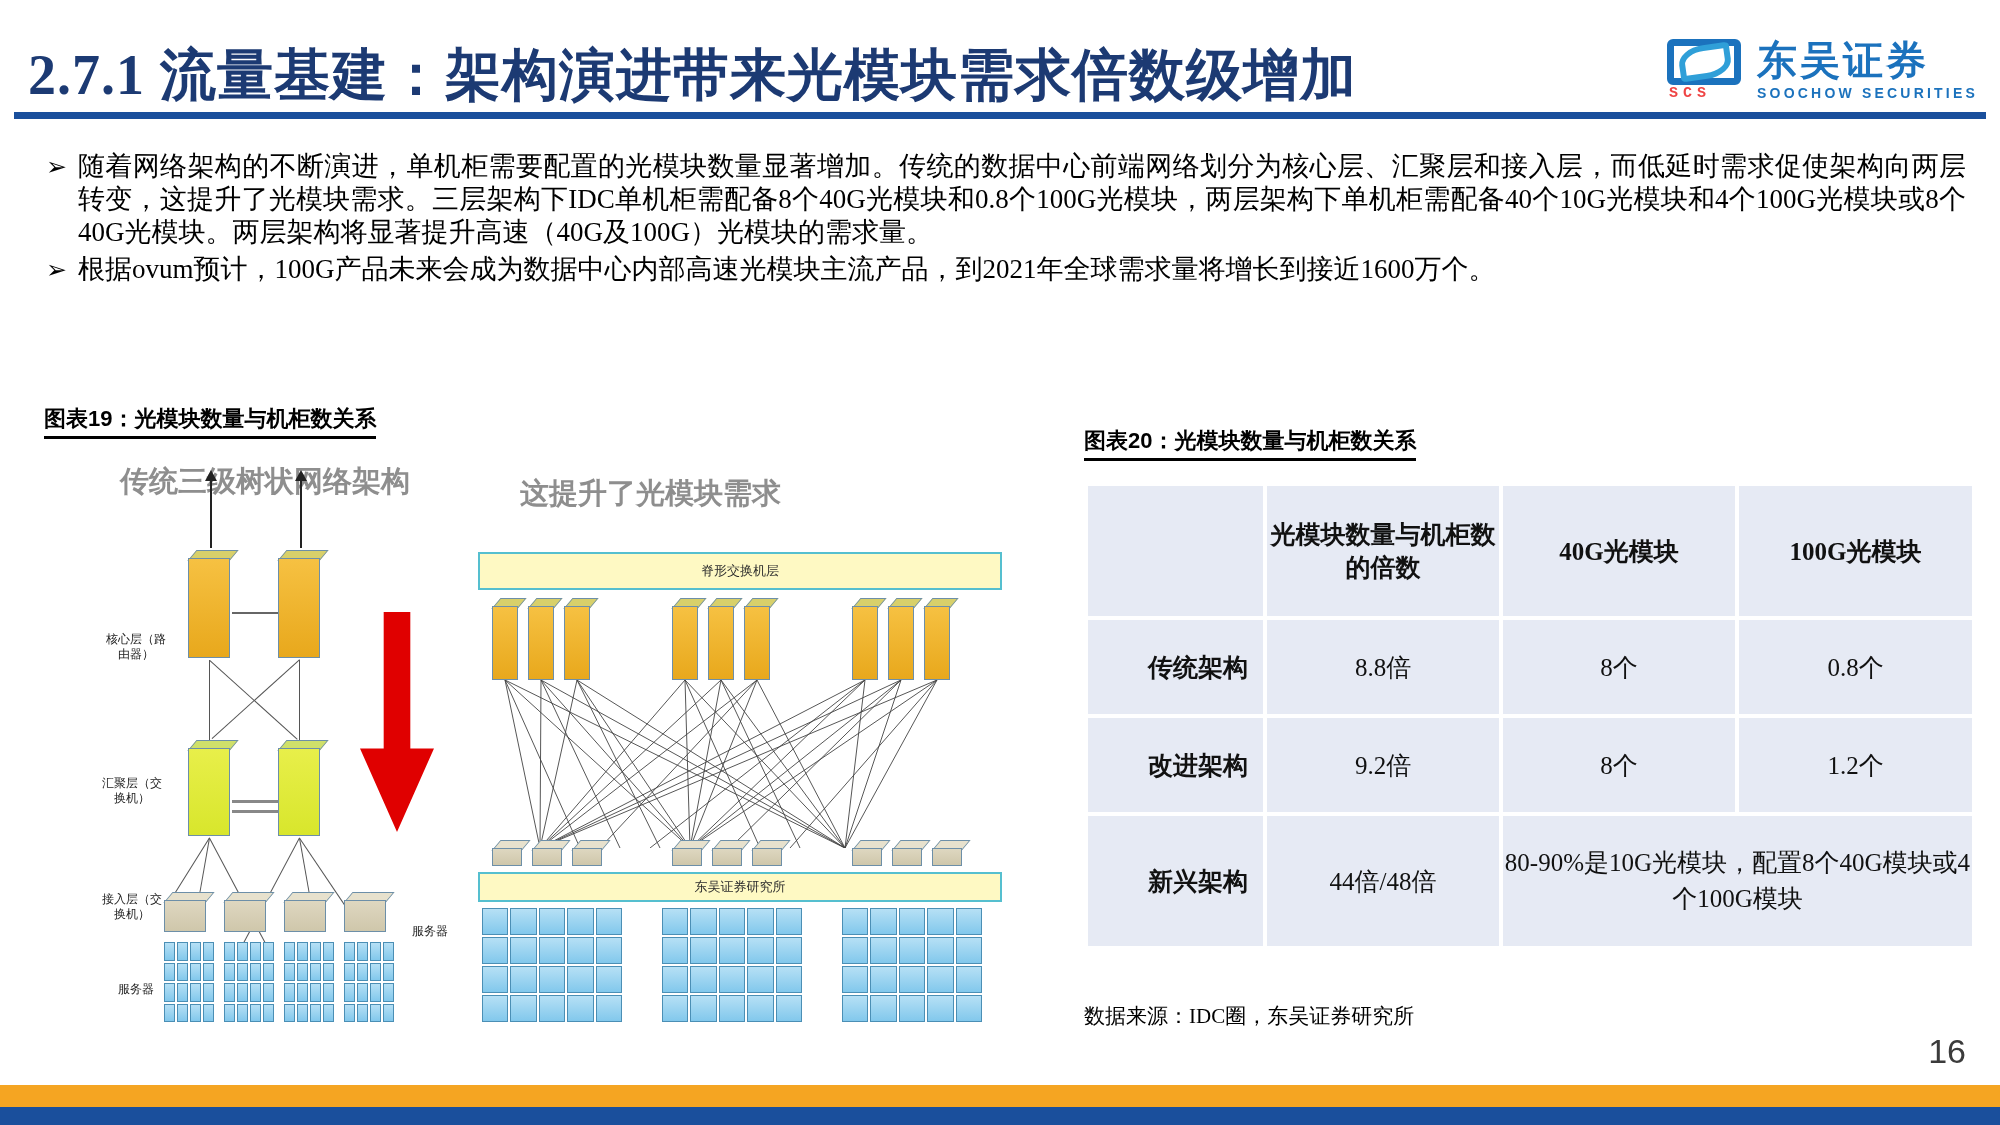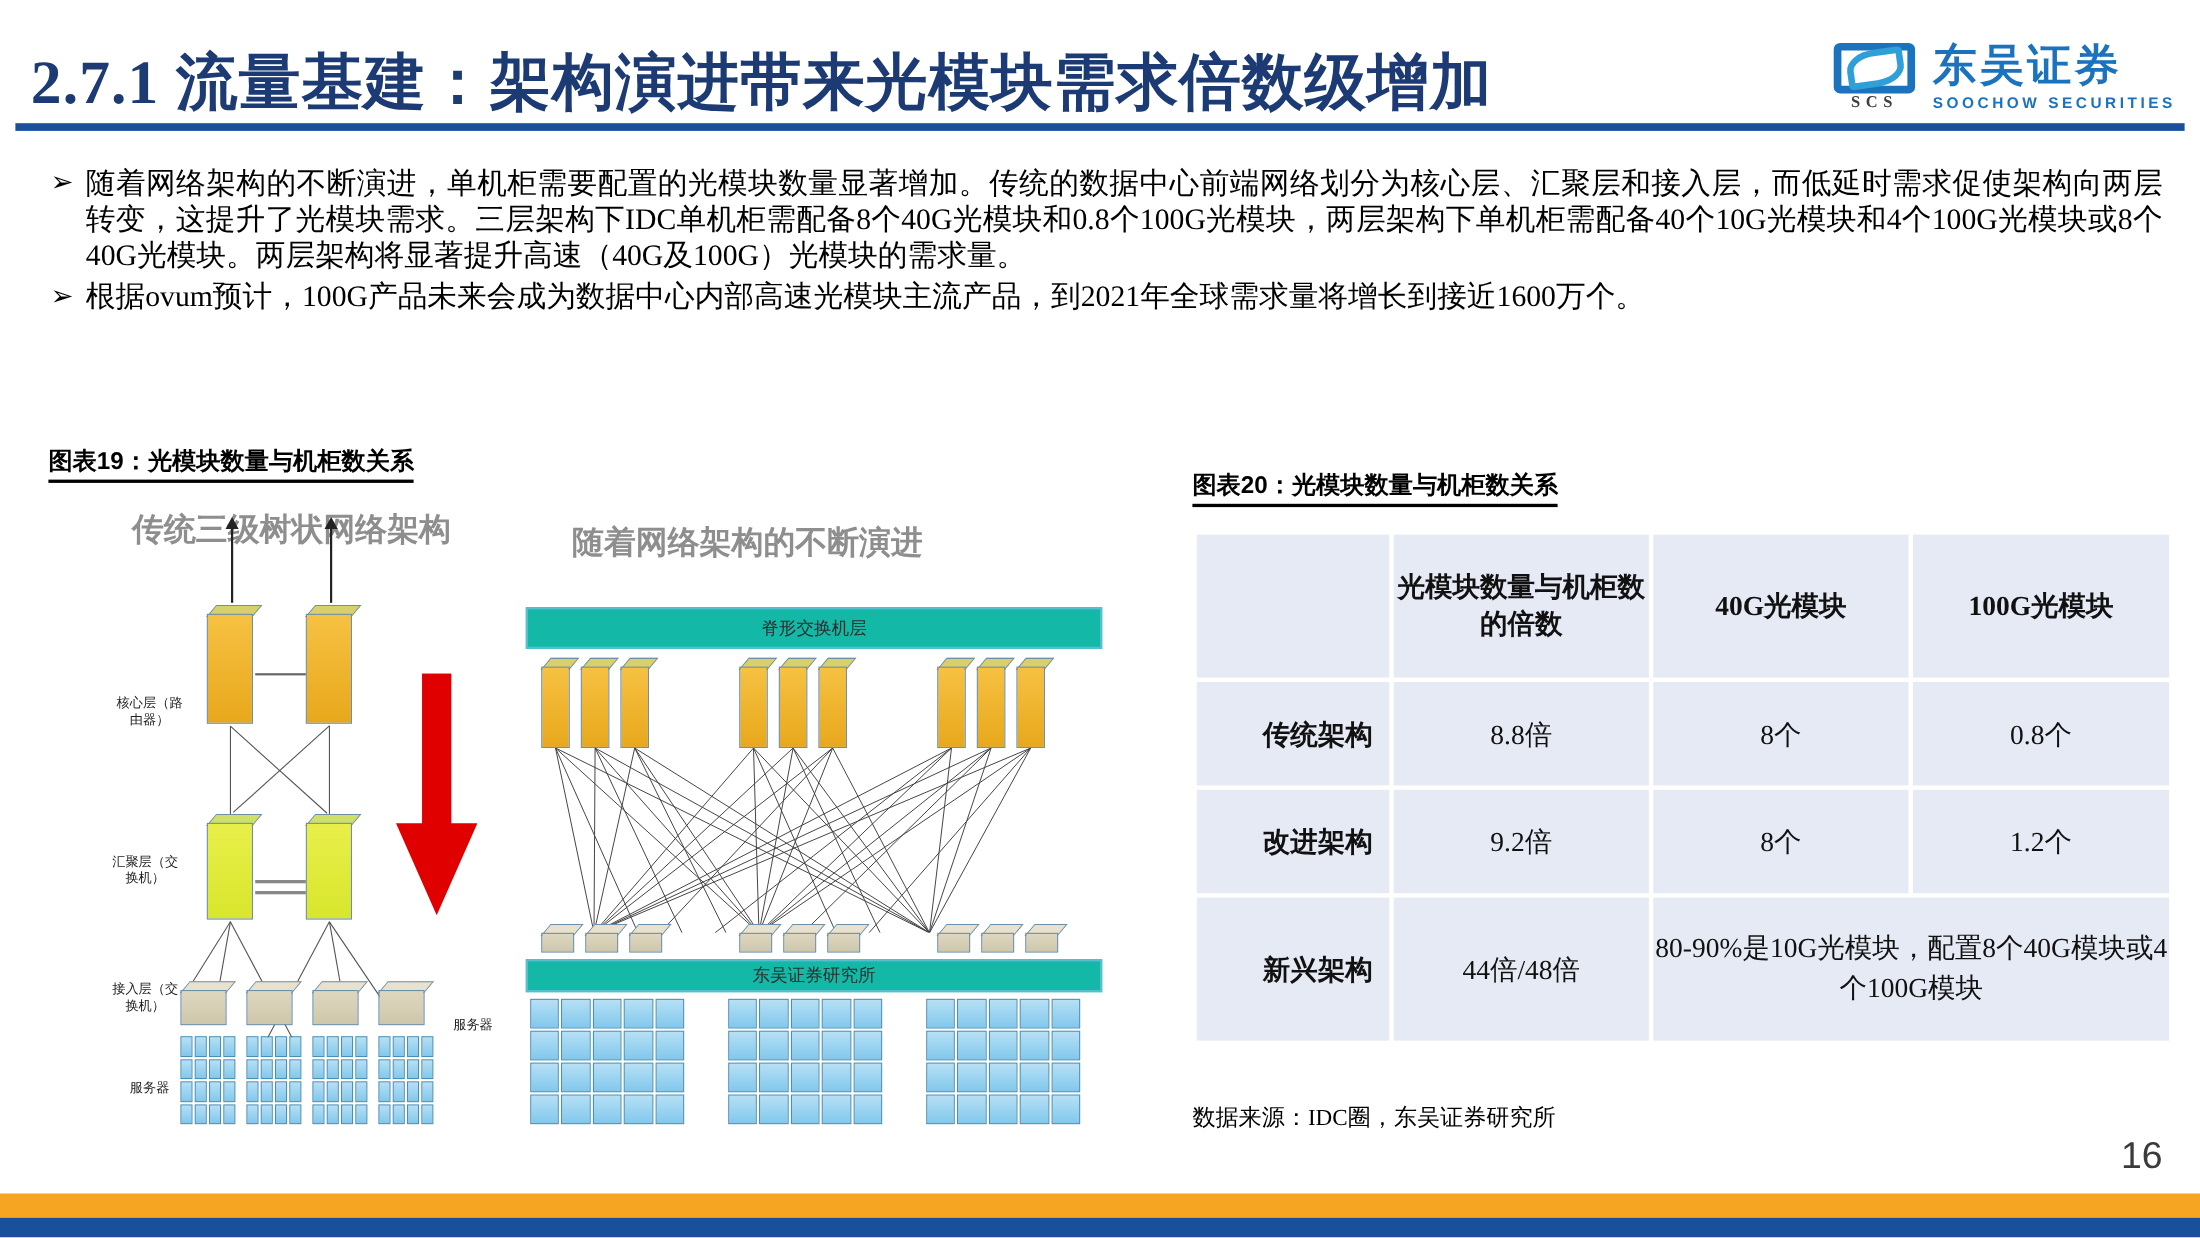--- a/index.html
+++ b/index.html
@@ -31,23 +31,22 @@
     border:7px solid #1b72bd;border-radius:6px;
     box-sizing:border-box;
   }
   .logo-mark .swoosh{
     position:absolute;left:12px;top:6px;width:52px;height:34px;
     border:6px solid #2f9fd8;border-radius:50% 10% 50% 10%;
     box-sizing:border-box;transform:rotate(-8deg);
   }
   .logo-mark .scs{
     position:absolute;left:2px;top:46px;width:70px;
-    font-family:Liberation Serif, serif;
-    font-size:15px;font-weight:bold;color:#404040;letter-spacing:5px;
-    text-align:center;
+    font-family:Liberation Mono, monospace;
+    font-size:15px;font-weight:bold;color:#ef4444;letter-spacing:5px;
   }
   .logo-text{display:flex;flex-direction:column;justify-content:center;}
   .logo-cn{
     font-family:"Liberation Sans","DejaVu Sans",sans-serif;
     font-size:40px;font-weight:bold;color:#1b72bd;letter-spacing:3px;line-height:1;
   }
   .logo-en{
     font-family:"Liberation Sans","DejaVu Sans",sans-serif;
     font-size:14px;font-weight:bold;color:#1b72bd;letter-spacing:3.2px;
     margin-top:5px;
@@ -127,23 +126,23 @@
   .arrow-up{position:absolute;width:2px;background:#222;}
   .arrow-up:after{content:"";position:absolute;left:-5px;top:-10px;
     border-left:6px solid transparent;border-right:6px solid transparent;border-bottom:11px solid #222;}
   .link{position:absolute;background:#555;height:1px;transform-origin:0 0;}
   .red-arrow{
     position:absolute;left:300px;top:160px;width:74px;height:220px;
     background:#e00000;
     clip-path:polygon(32% 0%,68% 0%,68% 62%,100% 62%,50% 100%,0% 62%,32% 62%);
   }
   .spine-bar{
-    position:absolute;background:#14b8a6;border:2px solid #55bfcf;
+    position:absolute;background:#fef9c3;border:2px solid #55bfcf;
     color:#2d2d2d;font-family:Liberation Mono, monospace;
-    font-size:16px;display:flex;align-items:center;justify-content:center;
+    font-size:13px;display:flex;align-items:center;justify-content:center;
   }
   .grp{position:absolute;}
   .srvblock{position:absolute;display:grid;grid-template-columns:repeat(4,1fr);grid-template-rows:repeat(4,1fr);gap:2px;}
   .srvcell{background:linear-gradient(180deg,#b6e0f5,#82c8ec);border:1px solid #4b8fb5;}
 
   
   .tbl{
     position:absolute;left:1084px;top:482px;width:880px;
     border-collapse:separate;border-spacing:4px;
     table-layout:fixed;
@@ -196,21 +195,21 @@
       <span class="marker">➢</span>
       <span class="btext">根据ovum预计，100G产品未来会成为数据中心内部高速光模块主流产品，到2021年全球需求量将增长到接近1600万个。</span>
     </div>
   </div>
 
   <div id="cap19" class="fig-cap">图表19：光模块数量与机柜数关系</div>
 
   <div class="diagram">
 
     <div id="dg-t1" class="dg-title">传统三级树状网络架构</div>
-    <div id="dg-t2" class="dg-title">随着网络架构的不断演进</div>
+    <div id="dg-t2" class="dg-title">这提升了光模块需求</div>
 
     <div id="lbl-core" class="dg-label">核心层（路由器）</div>
     <div id="lbl-agg" class="dg-label">汇聚层（交换机）</div>
     <div id="lbl-acc" class="dg-label">接入层（交换机）</div>
     <div id="lbl-srv" class="dg-label">服务器</div>
     <div id="lbl-server2" class="dg-label">服务器</div>
 
     <div class="arrow-up" style="left:150px;top:28px;height:68px;"></div>
     <div class="arrow-up" style="left:240px;top:28px;height:68px;"></div>
 

